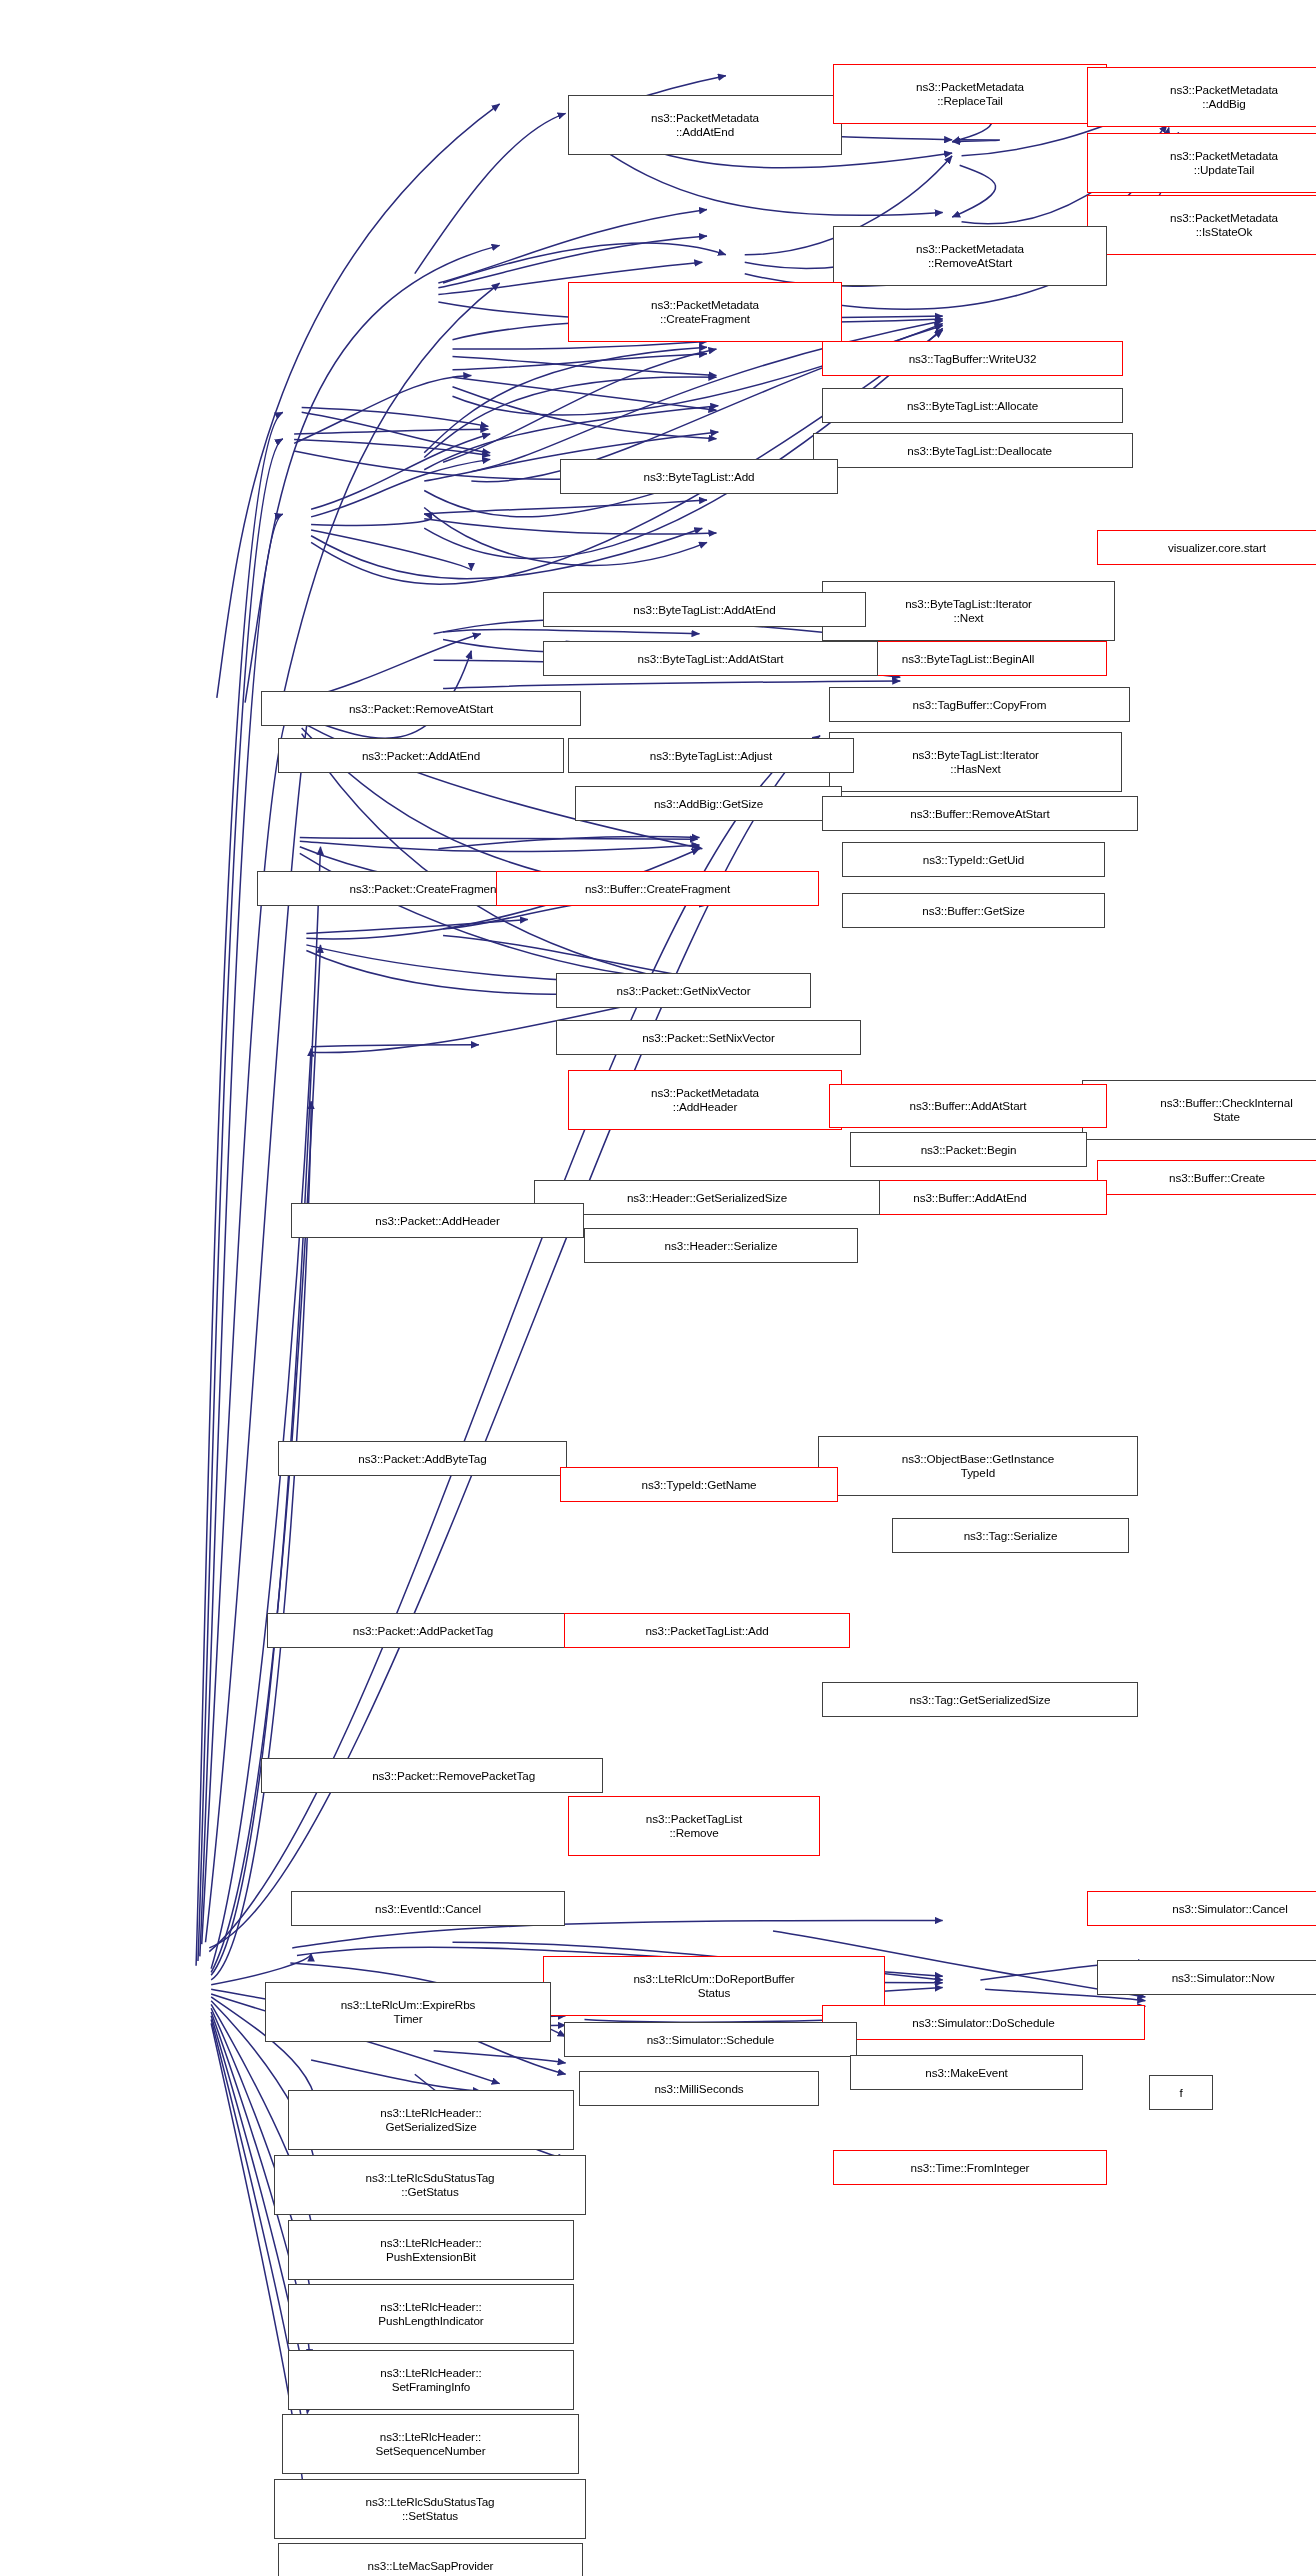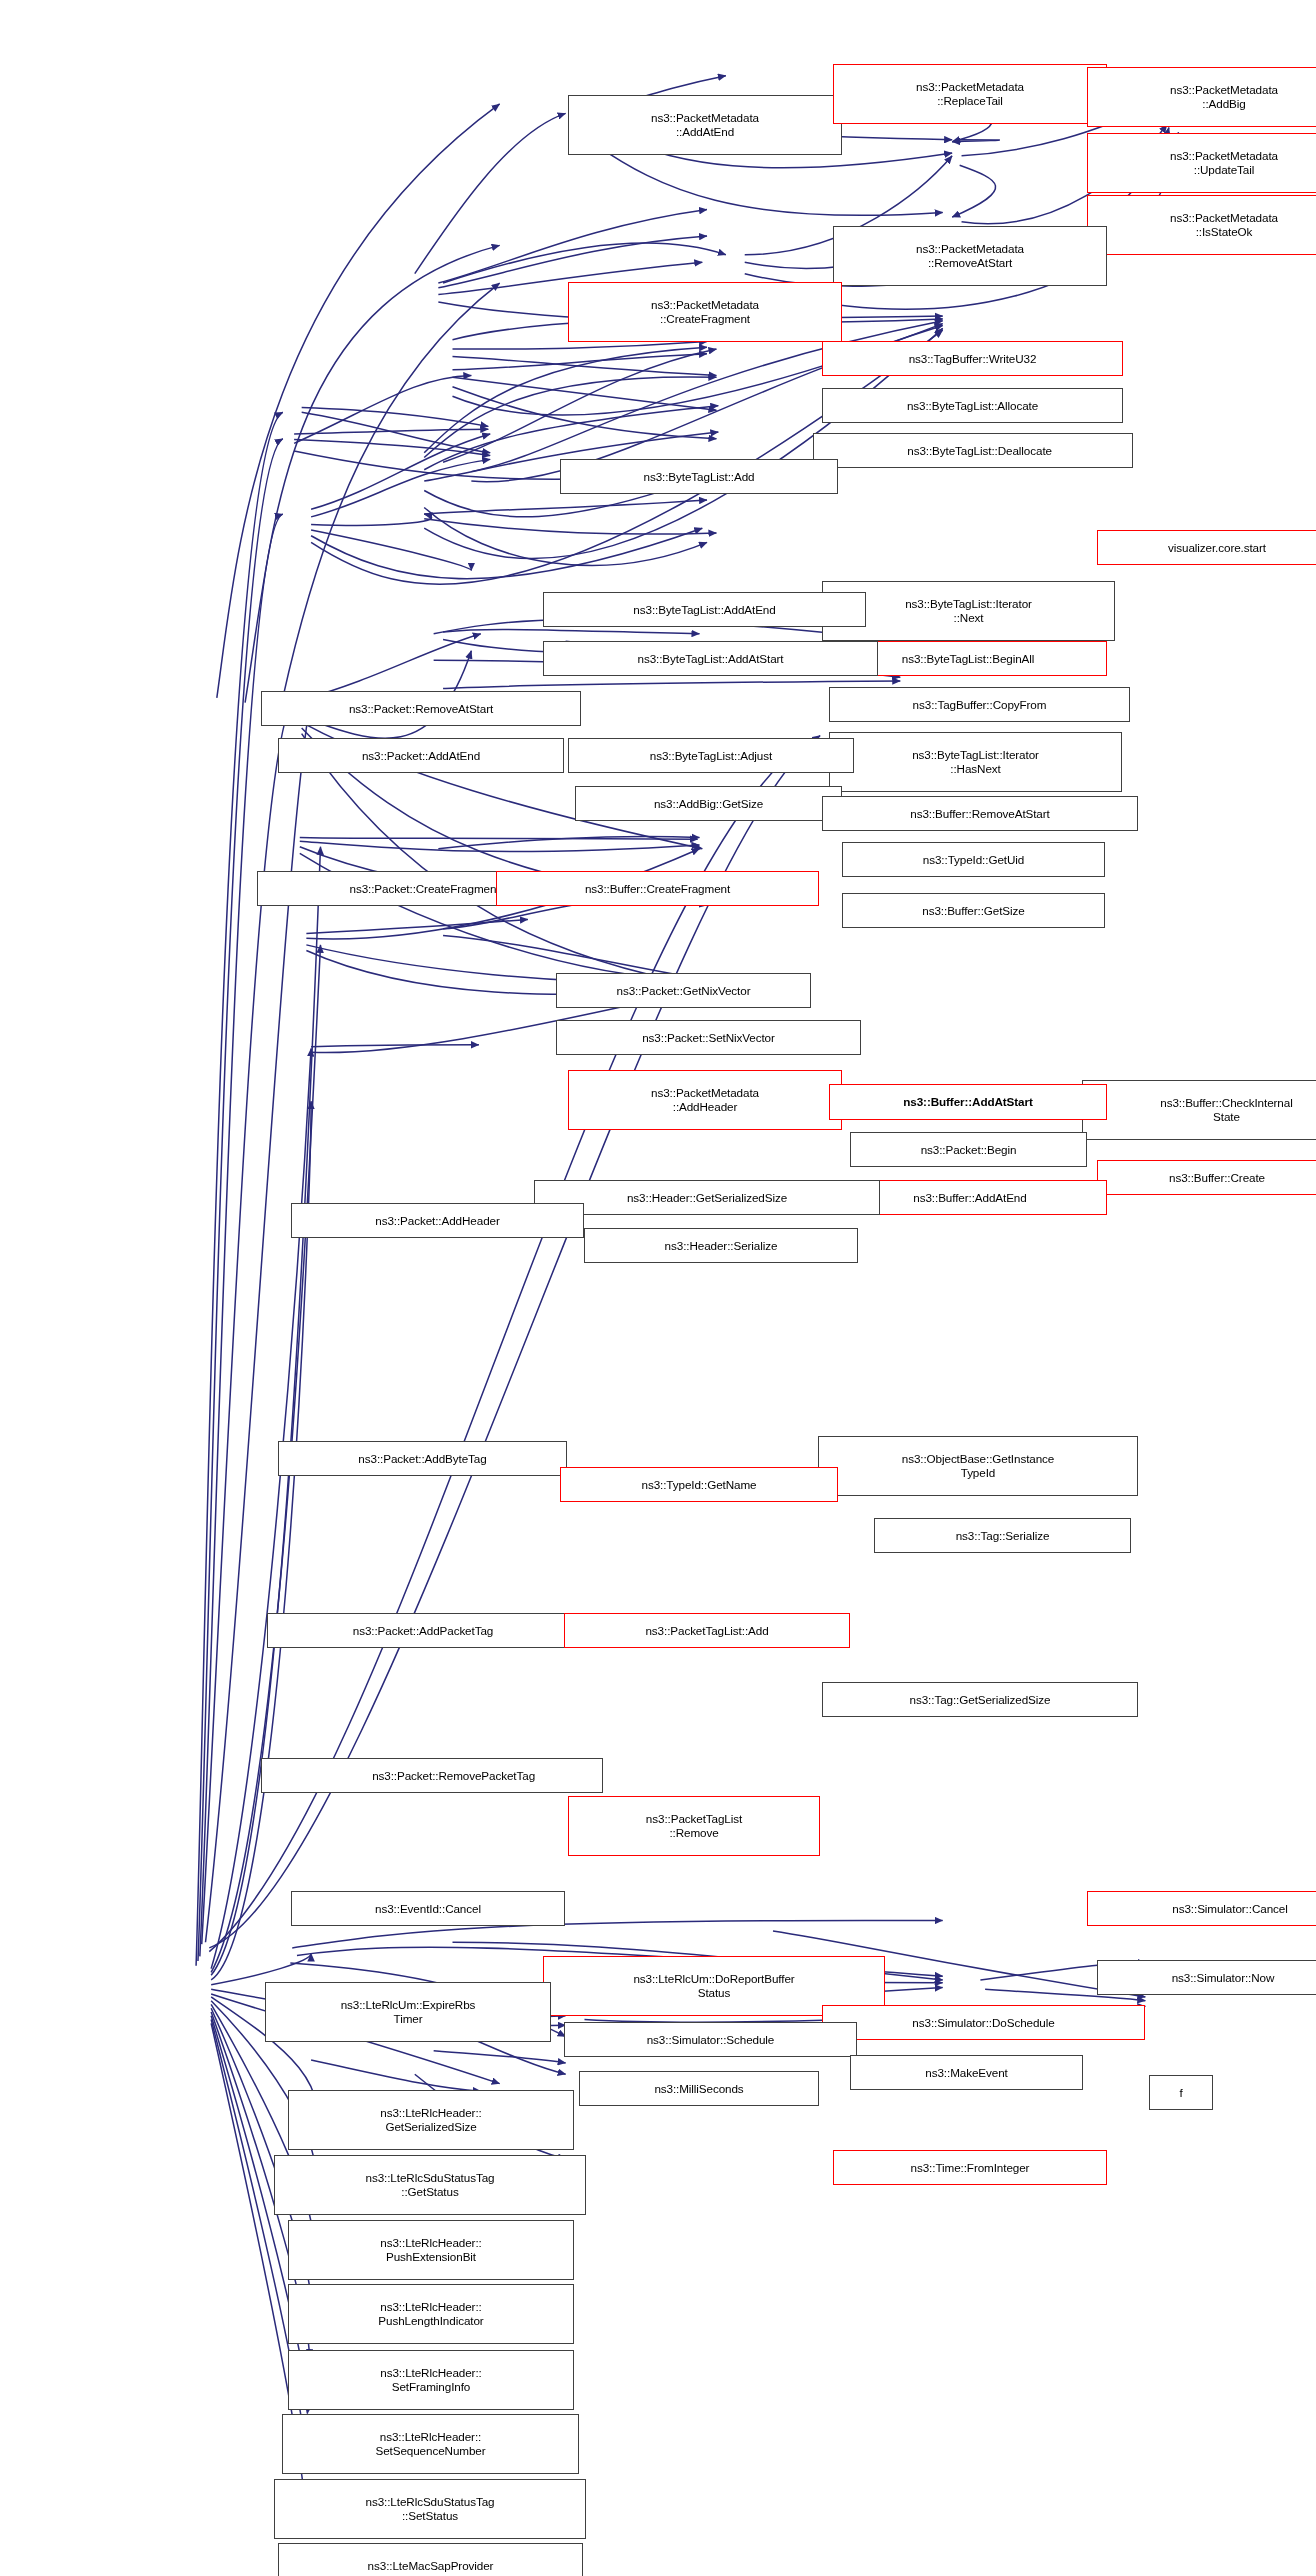--- a/index.html
+++ b/index.html
@@ -188,32 +188,32 @@
       <div class="node" style="left: 842px; top: 842px; width: 263px; height: 35px;">ns3::TypeId::GetUid</div>
       <div class="node" style="left: 257px; top: 871px; width: 335px; height: 35px;">ns3::Packet::CreateFragment</div>
       <div class="node red" style="left: 496px; top: 871px; width: 323px; height: 35px;">ns3::Buffer::CreateFragment</div>
       <div class="node" style="left: 842px; top: 893px; width: 263px; height: 35px;">ns3::Buffer::GetSize</div>
       <div class="node" style="left: 556px; top: 973px; width: 255px; height: 35px;">ns3::Packet::GetNixVector</div>
       <div class="node" style="left: 556px; top: 1020px; width: 305px; height: 35px;">ns3::Packet::SetNixVector</div>
       <div class="node red" style="left: 568px; top: 1070px; width: 274px; height: 60px;">ns3::PacketMetadata
 ::AddHeader</div>
       <div class="node" style="left: 1082px; top: 1080px; width: 289px; height: 60px;">ns3::Buffer::CheckInternal
 State</div>
-      <div class="node red" style="left: 829px; top: 1084px; width: 278px; height: 36px; font-weight: bold;">ns3::Buffer::AddAtStart</div>
+      <div class="node red" style="left: 829px; top: 1084px; width: 278px; height: 44px;">ns3::Buffer::AddAtStart</div>
       <div class="node" style="left: 850px; top: 1132px; width: 237px; height: 35px;">ns3::Packet::Begin</div>
       <div class="node red" style="left: 1097px; top: 1160px; width: 240px; height: 35px;">ns3::Buffer::Create</div>
       <div class="node red" style="left: 833px; top: 1180px; width: 274px; height: 35px;">ns3::Buffer::AddAtEnd</div>
       <div class="node" style="left: 534px; top: 1180px; width: 346px; height: 35px;">ns3::Header::GetSerializedSize</div>
       <div class="node" style="left: 291px; top: 1203px; width: 293px; height: 35px;">ns3::Packet::AddHeader</div>
       <div class="node" style="left: 568px; top: 1228px; width: 274px; height: 35px; margin-left: 16px;">ns3::Header::Serialize</div>
       <div class="node" style="left: 818px; top: 1436px; width: 320px; height: 60px;">ns3::ObjectBase::GetInstance
 TypeId</div>
       <div class="node" style="left: 278px; top: 1441px; width: 289px; height: 35px;">ns3::Packet::AddByteTag</div>
       <div class="node red" style="left: 560px; top: 1467px; width: 278px; height: 35px;">ns3::TypeId::GetName</div>
-      <div class="node" style="left: 874px; top: 1518px; width: 257px; height: 35px;">ns3::Tag::Serialize</div>
+      <div class="node" style="left: 892px; top: 1518px; width: 237px; height: 35px;">ns3::Tag::Serialize</div>
       <div class="node" style="left: 267px; top: 1613px; width: 312px; height: 35px;">ns3::Packet::AddPacketTag</div>
       <div class="node red" style="left: 564px; top: 1613px; width: 286px; height: 35px;">ns3::PacketTagList::Add</div>
       <div class="node" style="left: 822px; top: 1682px; width: 316px; height: 35px;">ns3::Tag::GetSerializedSize</div>
       <div class="node" style="left: 261px; top: 1758px; width: 342px; height: 35px; padding-left: 46px;">ns3::Packet::RemovePacketTag</div>
       <div class="node red" style="left: 568px; top: 1796px; width: 252px; height: 60px;">ns3::PacketTagList
 ::Remove</div>
       <div class="node" style="left: 291px; top: 1891px; width: 274px; height: 35px; text-align: right;">ns3::EventId::Cancel</div>
       <div class="node red" style="left: 1087px; top: 1891px; width: 286px; height: 35px;">ns3::Simulator::Cancel</div>
       <div class="node" style="left: 1097px; top: 1960px; width: 252px; height: 35px;">ns3::Simulator::Now</div>
       <div class="node red" style="left: 543px; top: 1956px; width: 342px; height: 60px;">ns3::LteRlcUm::DoReportBuffer

